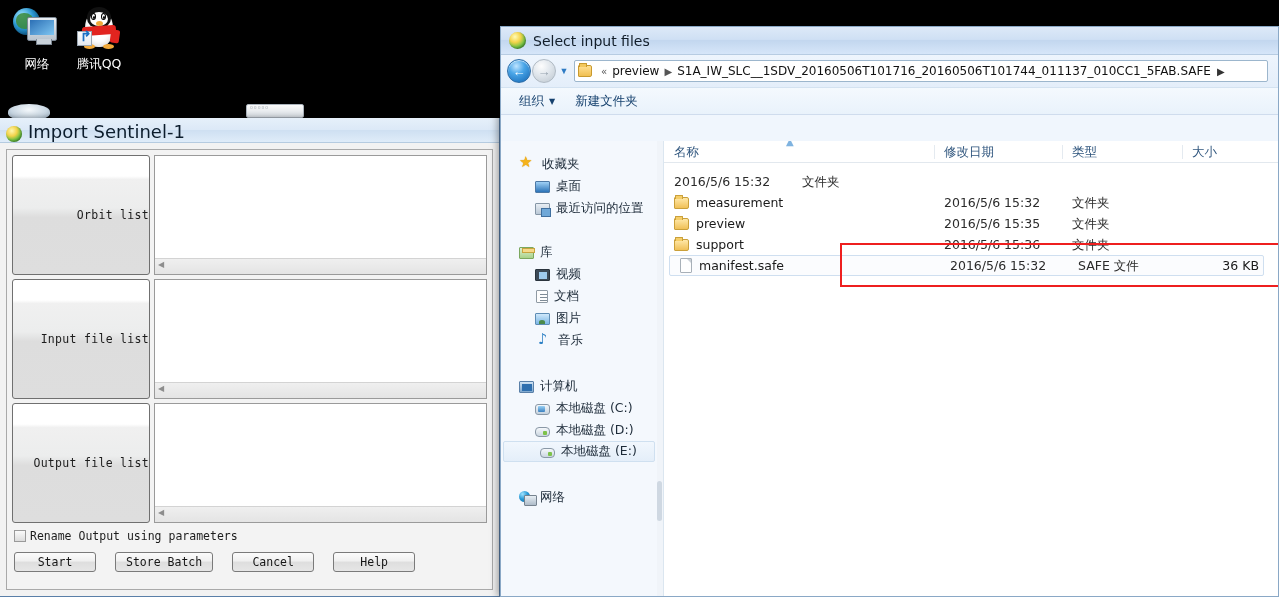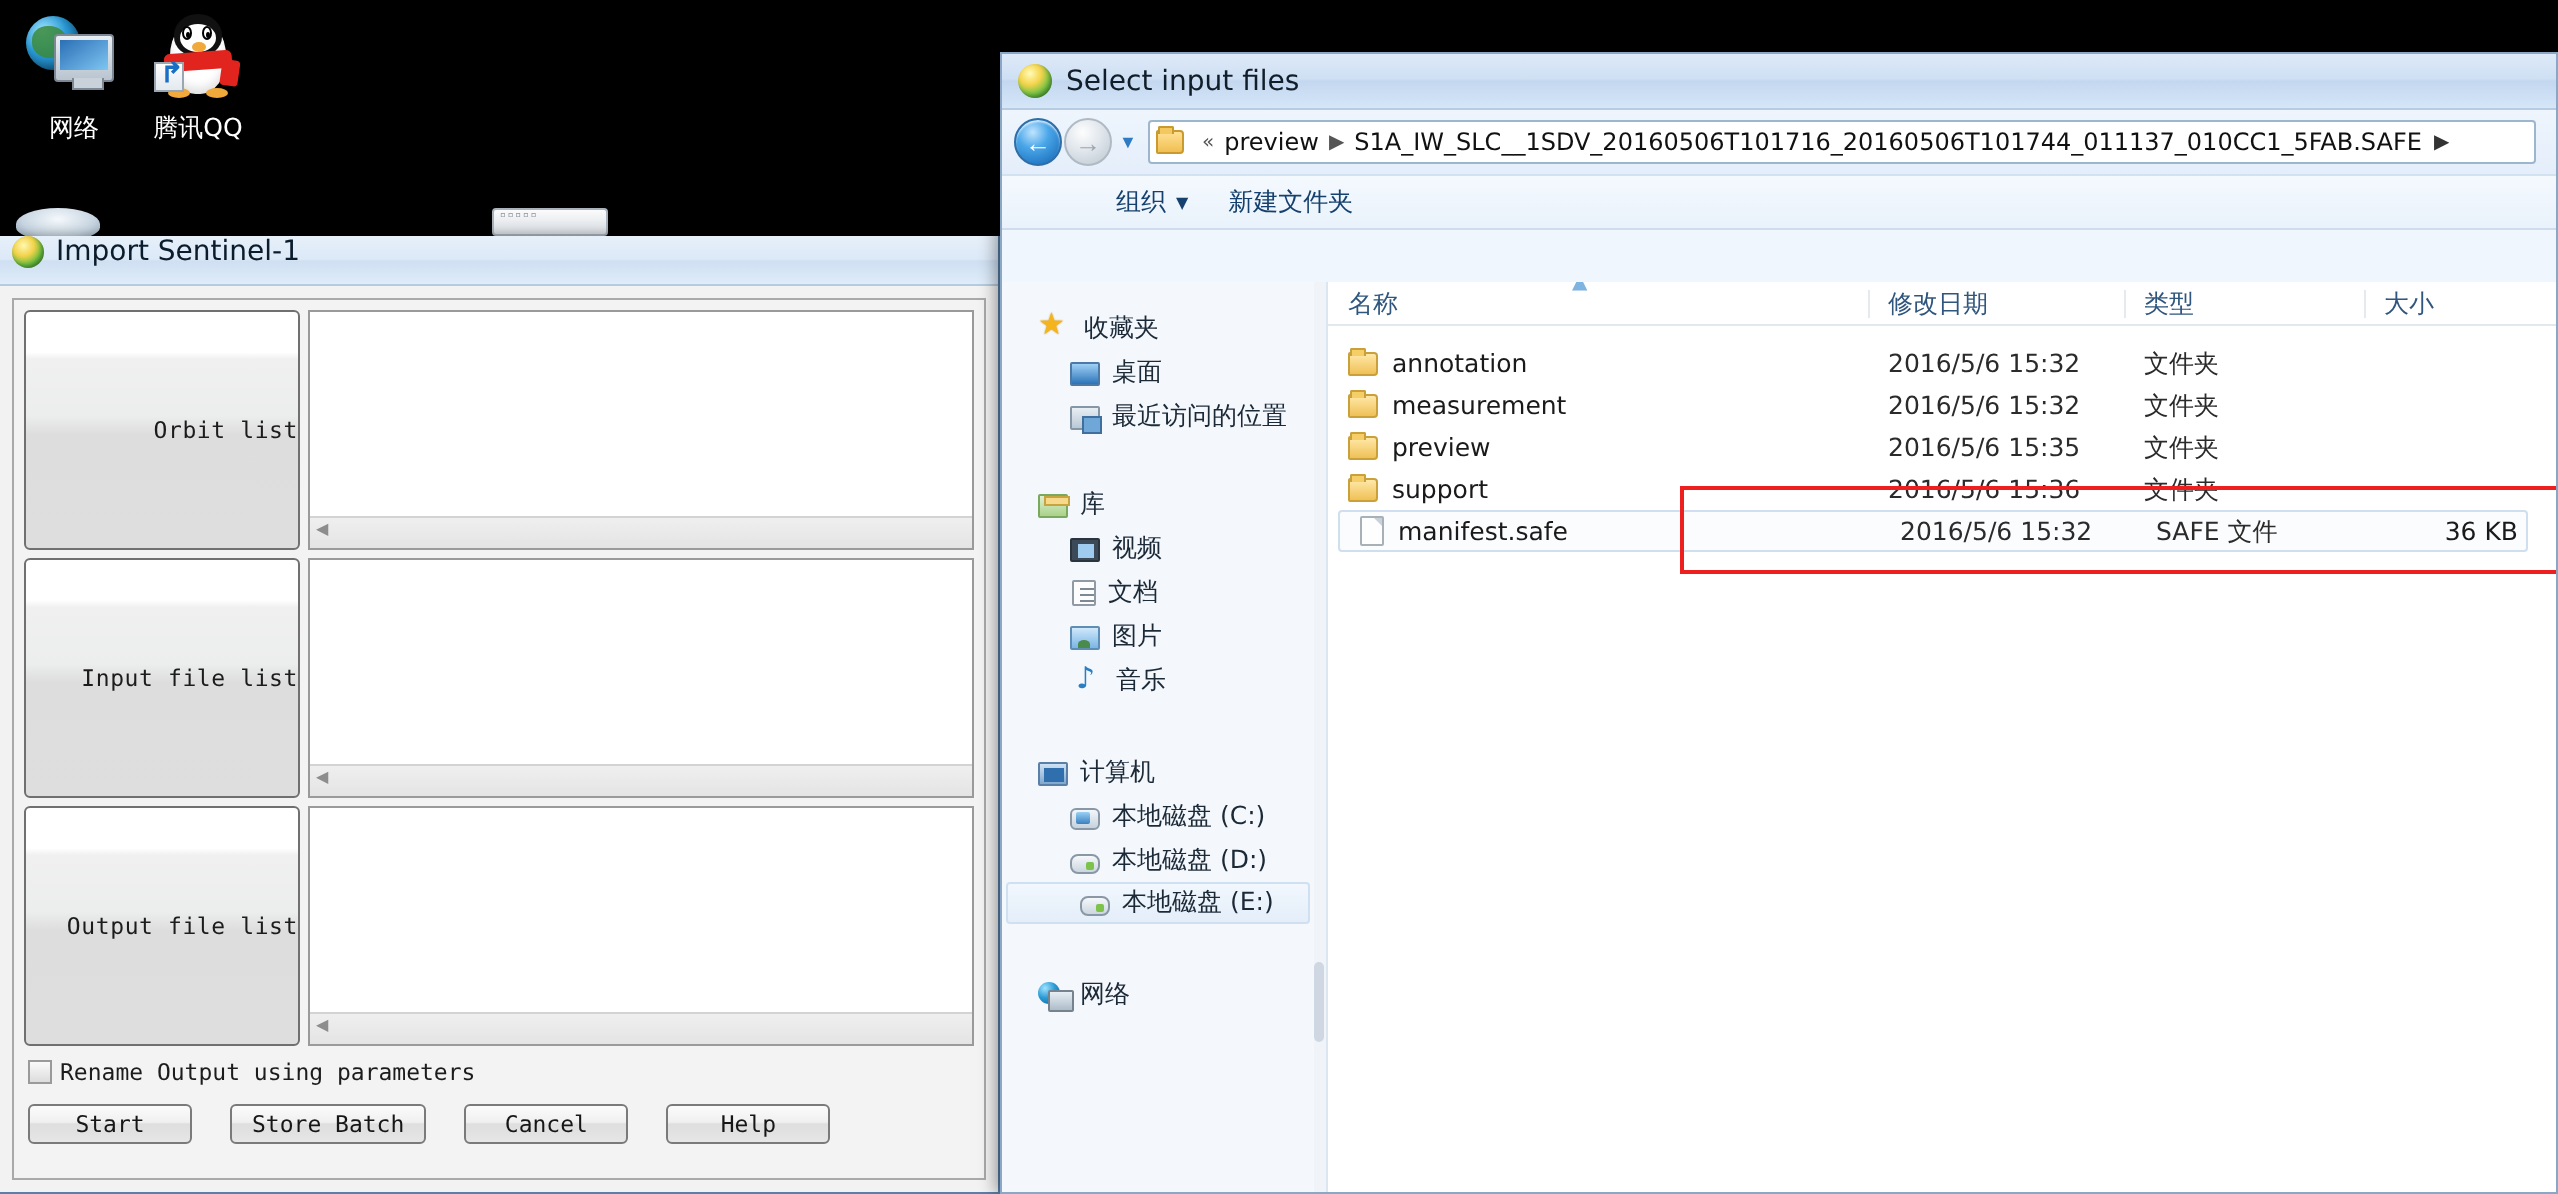--- a/index.html
+++ b/index.html
@@ -113,22 +113,22 @@
     position:absolute; left:0px; top:118px; width:500px; height:479px;
     background:#f2f2f2;
     border:1px solid #5a7fa8;
     border-top:none; border-left:none;
     box-shadow: 0 0 6px rgba(0,0,0,.35);
   }
   .s1-title {
     height:25px;
     background: linear-gradient(#e6f0fa 0%, #dce9f7 48%, #cfe0f2 52%, #dfecf9 100%);
     border-bottom:1px solid #b5cbe0;
-    display:flex; align-items:flex-start; padding-left:6px;
-    font-size:14px; color:#0b1c2c;
+    display:flex; align-items:flex-end; padding-left:6px;
+    font-size:18px; color:#0b1c2c;
     font-family:"DejaVu Sans", sans-serif;
   }
   .s1-globe {
     width:16px; height:16px; border-radius:50%; margin-right:6px; flex:0 0 auto;
     background: radial-gradient(circle at 36% 30%, #fff8b0 0%, #f2d24a 35%, #6fbf3f 62%, #2e8b2e 100%);
     box-shadow: inset -1px -1px 2px rgba(0,0,0,.3);
   }
   .s1-body {
     position:absolute; left:6px; top:31px; right:6px; bottom:6px;
     border:1px solid #a9a9a9; background:#f3f3f3;
@@ -519,21 +519,21 @@
         <span class="folder-ic"></span>
         <span class="crumb-sep">«</span>
         <span class="crumb">preview</span>
         <span class="crumb-sep">▶</span>
         <span class="crumb">S1A_IW_SLC__1SDV_20160506T101716_20160506T101744_011137_010CC1_5FAB.SAFE</span>
         <span class="crumb-last-arrow">▶</span>
       </div>
     </div>
 
     <div class="fd-toolbar">
-      <div style="display:flex; align-items:center; gap:5px;margin-left:39px;">
+      <div style="display:flex; align-items:center; gap:5px;">
         <span>组织</span>
         <span style="font-size:8px;">▼</span>
       </div>
       <div>
         <span>新建文件夹</span>
       </div>
     </div>
 
     <div class="fd-main">
 
@@ -622,24 +622,20 @@
             <span>类型</span>
           </div>
           <div class="ch c-size">
             <span>大小</span>
           </div>
         </div>
 
         <div style="height:8px;"></div>
 
         <div class="frow">
-          <div class="name-with-ic">
-            <span class="fic fic-folder"></span>
-            <span>annotation</span>
-          </div>
           <div class="cell c-date">2016/5/6 15:32</div>
           <div class="cell c-type">文件夹</div>
           <div class="cell c-size"></div>
         </div>
 
         <div class="frow">
           <div class="name-with-ic">
             <span class="fic fic-folder"></span>
             <span>measurement</span>
           </div>

